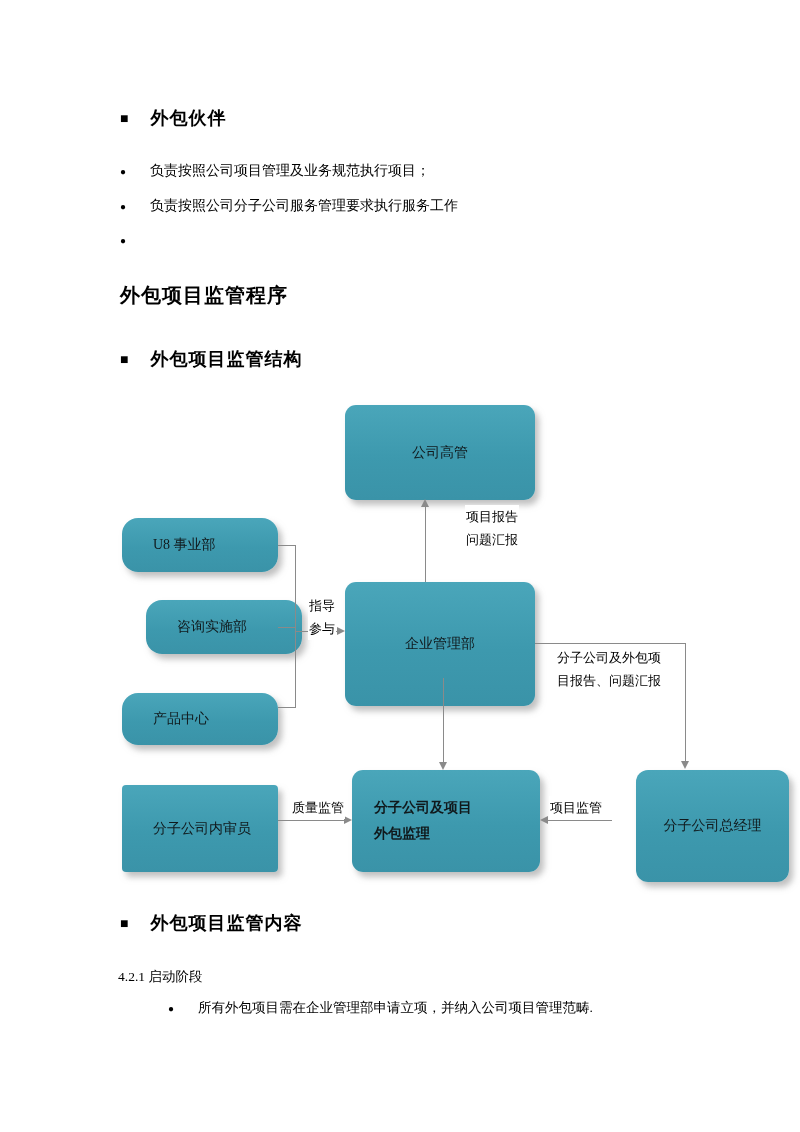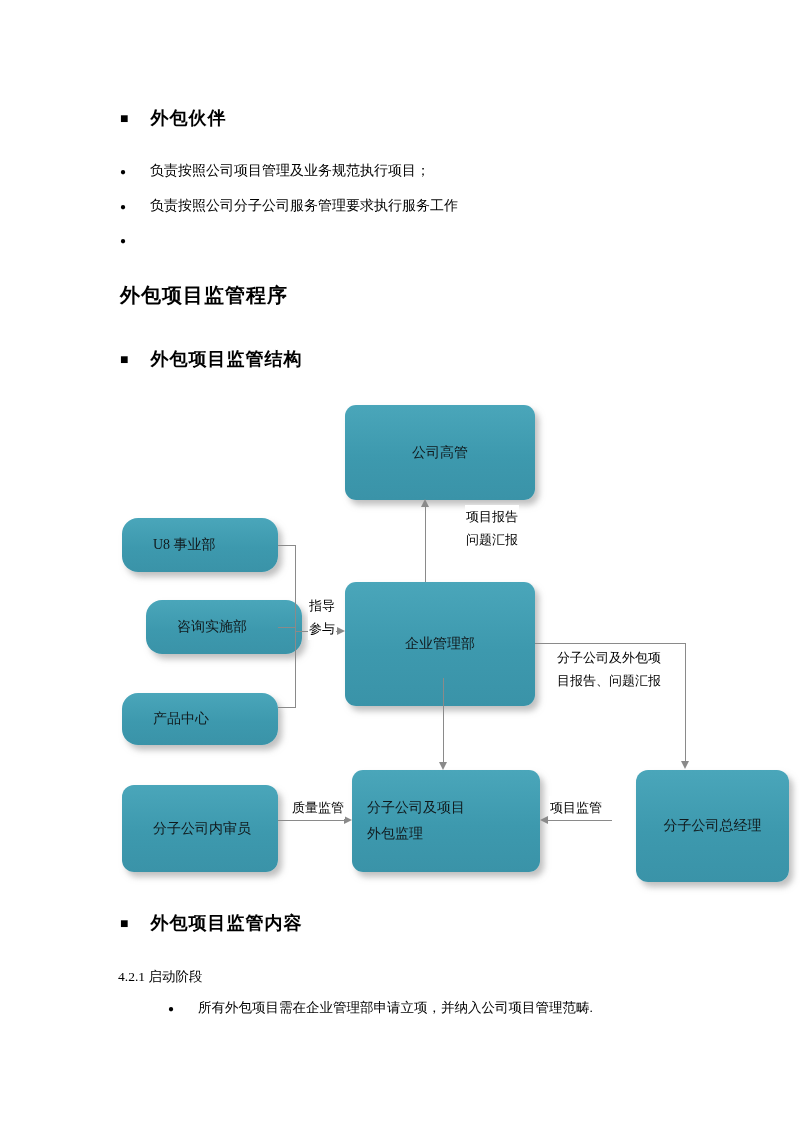--- a/index.html
+++ b/index.html
@@ -84,25 +84,25 @@
     <span class="nline">咨询实施部</span>
   </div>
   <div class="node left-text small" style="left:122px;top:681px;width:156px;height:52px;margin-top:12px;">
     <span class="nline">产品中心</span>
   </div>
 
   <div class="node center-text" style="left:345px;top:582px;width:190px;height:124px;">
     <span class="nline">企业管理部</span>
   </div>
 
-  <div class="node left-text" style="left:122px;top:785px;width:156px;height:87px;border-radius:12px;">
+  <div class="node left-text" style="left:122px;top:785px;width:156px;height:87px;border-radius:4px;">
     <span class="nline">分子公司内审员</span>
   </div>
 
-  <div class="node left-text" style="left:352px;top:770px;width:188px;height:102px;padding-left:15px;">
+  <div class="node left-text" style="left:352px;top:770px;width:188px;height:102px;padding-left:22px;font-weight:bold;">
     <span class="nline">分子公司及项目</span>
     <span class="nline">外包监理</span>
   </div>
 
   <div class="node center-text" style="left:636px;top:770px;width:153px;height:112px;border-radius:12px;">
     <span class="nline">分子公司总经理</span>
   </div>
 
   <div class="ln" style="left:425px;top:507px;width:1px;height:75px;"></div>
   <div class="ah up" style="left:421px;top:499px;"></div>

